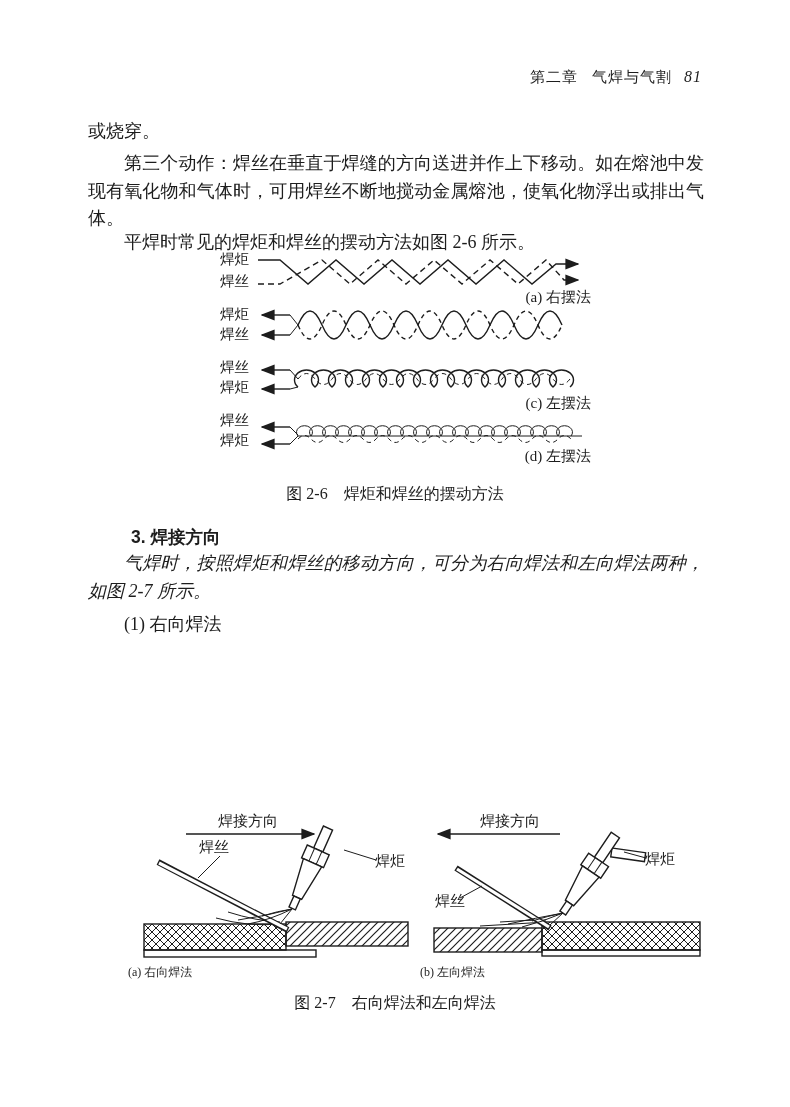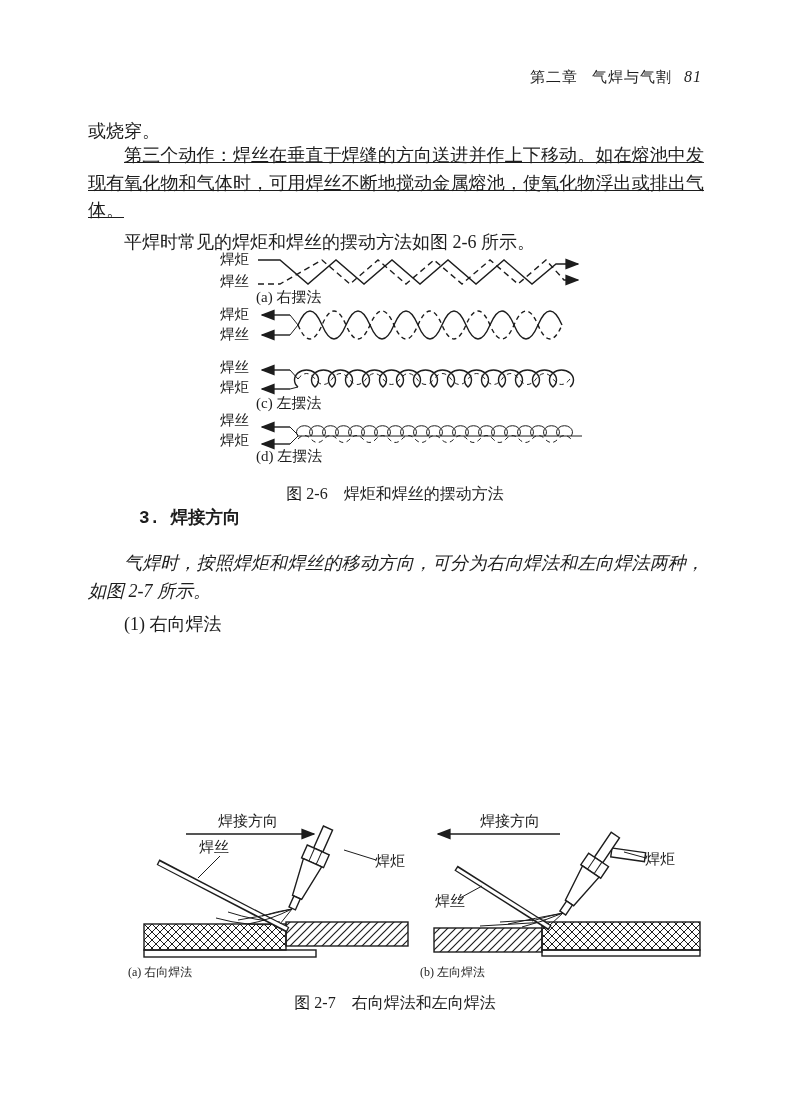--- a/index.html
+++ b/index.html
@@ -20,35 +20,35 @@
 
   
   .para {
     position:absolute; left:88px; width:616px;
     font-size:18px; line-height:27.5px;
     text-align:justify; text-align-last:left;
   }
   .indent { text-indent:2em; }
 
   .sec-heading {
-    position:absolute; left:104px; width:616px;
-    font-family:Liberation Mono, monospace;
-    font-weight:700; font-size:17.5px; text-indent:2em;
+    position:absolute; left:96px; width:616px;
+    font-family:Liberation Sans, sans-serif;
+    font-weight:700; font-size:17.5px; text-indent:2em;margin-top:20px;
   }
 
   
   .fig26 { position:absolute; left:220px; top:252px; width:380px; }
   .wave-row { position:relative; height:53px; }
   .wave-label {
     position:absolute; font-size:14.5px; width:34px; text-align:left; line-height:15px;
   }
   .wave-svg { position:absolute; left:36px; top:0; }
   .wave-cap {
     position:absolute; left:36px; top:36px; width:335px;
-    text-align:left; font-size:15px;
+    text-align:right; font-size:15px;
   }
   .fig-caption {
     position:absolute; left:88px; width:614px;
     text-align:center; font-size:16px;
   }
 
   
   .fig27-diagram { position:absolute; }
   .fig27-cap {
     position:absolute; width:300px; text-align:left; font-size:12px;
@@ -81,21 +81,21 @@
   </defs>
 </svg>
 
 <div class="page">
 
   <div class="running-head">
     <span>第二章</span><span class="sep"></span><span>气焊与气割</span><span class="pageno">81</span>
   </div>
 
   <p class="para" style="top:100px;">或烧穿。</p>
-  <p class="para indent" style="top:124px;text-decoration:underline;">第三个动作：焊丝在垂直于焊缝的方向送进并作上下移动。如在熔池中发现有氧化物和气体时，可用焊丝不断地搅动金属熔池，使氧化物浮出或排出气体。</p>
+  <p class="para indent" style="top:132px;">第三个动作：焊丝在垂直于焊缝的方向送进并作上下移动。如在熔池中发现有氧化物和气体时，可用焊丝不断地搅动金属熔池，使氧化物浮出或排出气体。</p>
   <p class="para indent" style="top:211px;">平焊时常见的焊炬和焊丝的摆动方法如图 2-6 所示。</p>
 
   <div class="fig26">
 
     <div class="wave-row">
       <span class="wave-label" style="top:0px;">焊炬</span>
       <span class="wave-label" style="top:22px;">焊丝</span>
       <svg class="wave-svg" width="335" height="40" viewBox="0 0 335 40">
         <path class="ln" d="M2,8 H24 L52,32 L80,8 L108,32 L136,8 L164,32 L192,8 L220,32 L248,8 L276,32 L300,12 H322" marker-end="url(#arr)"></path>
         <path class="ln dash" d="M2,32 H24 L66,8 L94,32 L122,8 L150,32 L178,8 L206,32 L234,8 L262,32 L290,8 L308,28 H322" marker-end="url(#arr)"></path>

